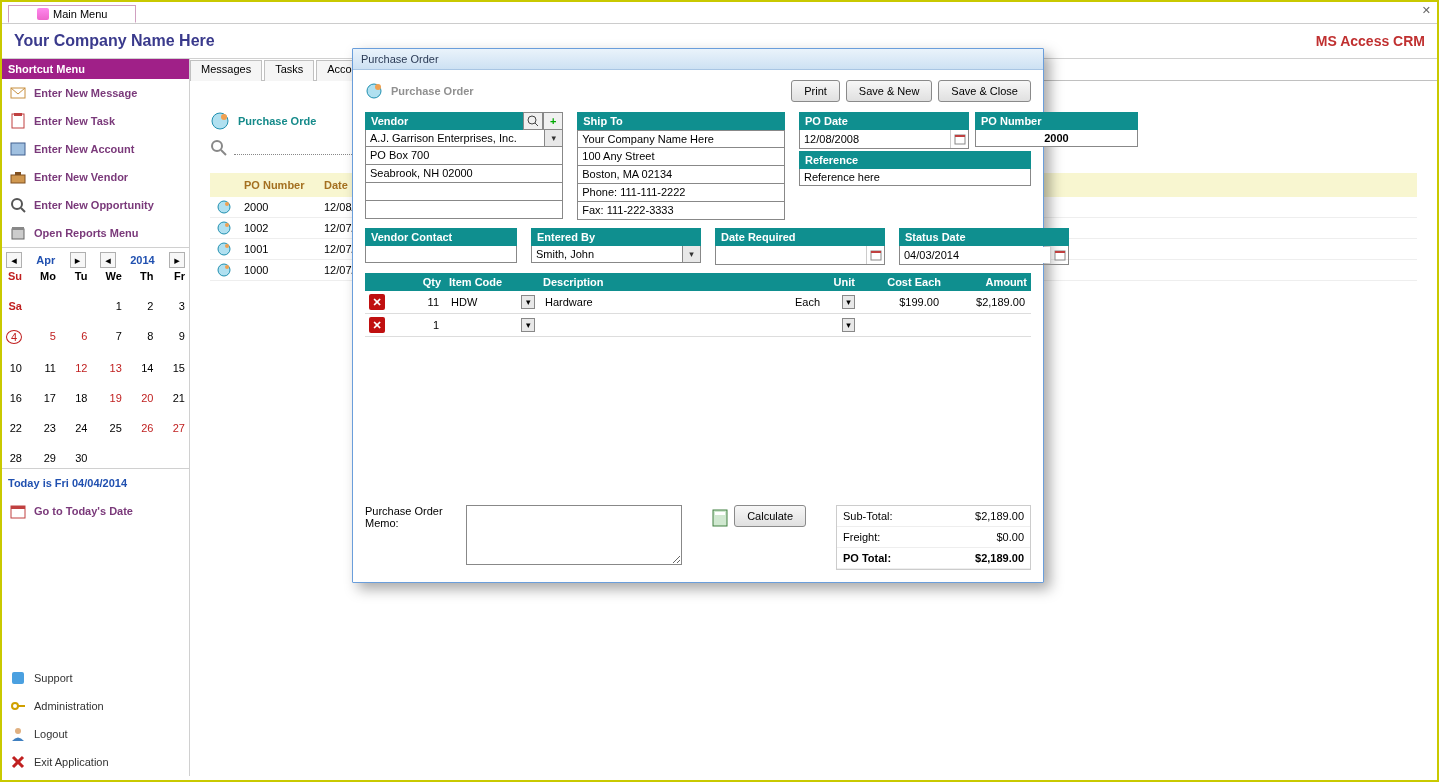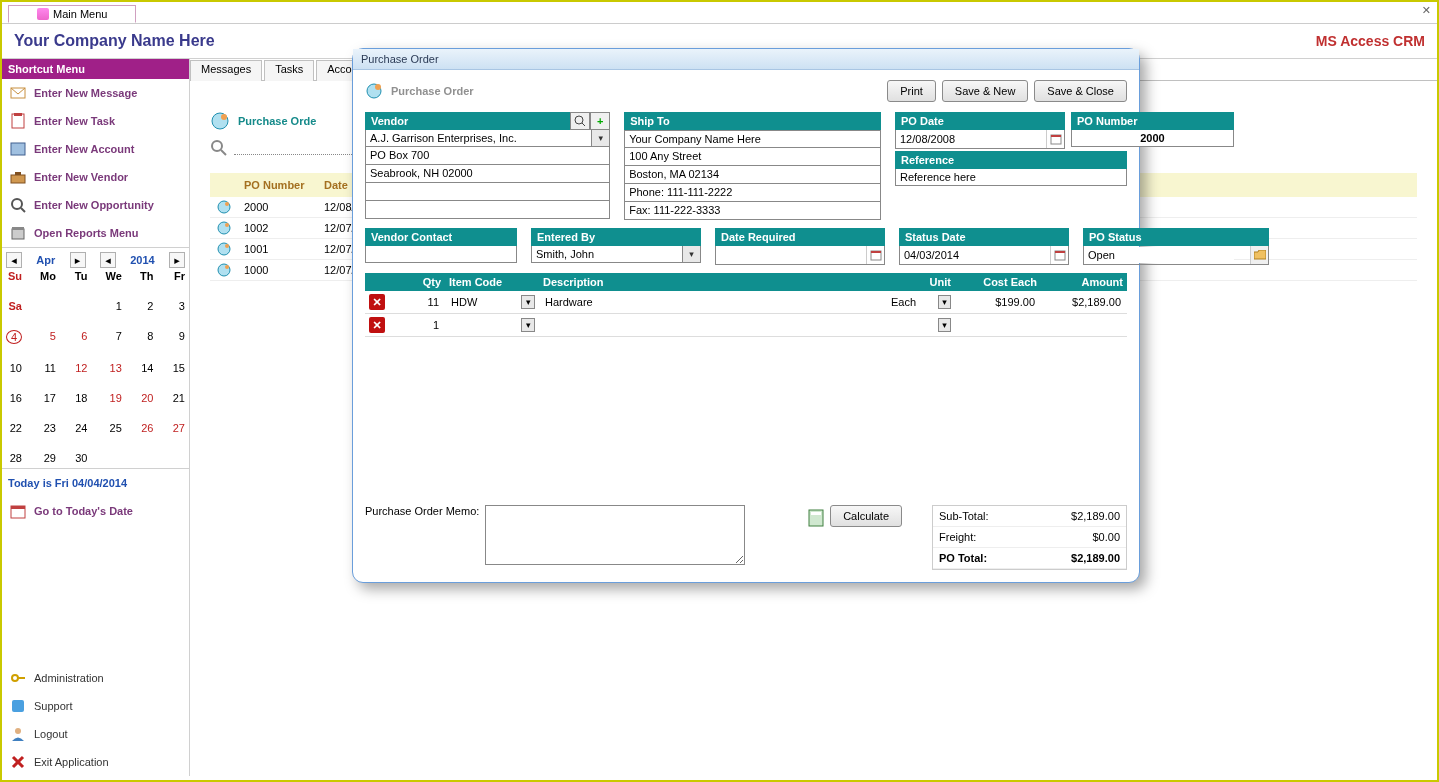--- a/index.html
+++ b/index.html
@@ -37,21 +37,21 @@
 .search-row .ico { width: 18px; height: 18px; }
 .search-row input { border: none; border-bottom: 1px dotted #888; width: 200px; }
 .po-list-header { display: flex; background: #f8f6d0; color: #a47020; font-weight: bold; padding: 4px 0; }
 .po-list-header > div, .po-row > div { padding: 2px 6px; }
 .po-row { display: flex; align-items: center; border-bottom: 1px solid #eee; }
 .col-icon { width: 28px; }
 .col-num { width: 80px; }
 .col-date { width: 100px; }
 .col-ref { flex: 1; text-align: center; }
 
-.dialog { position: absolute; left: 350px; top: 46px; width: 788px; background: #fff; border: 1px solid #6a9edb; border-radius: 11px; box-shadow: 6px 6px 14px rgba(0,0,0,0.35); }
+.dialog { position: absolute; left: 350px; top: 46px; width: 692px; background: #fff; border: 1px solid #6a9edb; border-radius: 1px; box-shadow: 6px 6px 14px rgba(0,0,0,0.35); }
 .dlg-title { background: linear-gradient(#eaf3fb, #cde1f3); padding: 4px 8px; color: #2a3a55; border-bottom: 1px solid #a8c5e3; }
 .dlg-hdr { display: flex; align-items: center; justify-content: space-between; padding: 10px 12px; }
 .dlg-hdr-left { display: flex; align-items: center; gap: 8px; color: #909090; font-size: 14px; font-weight: bold; }
 .dlg-btns { display: flex; gap: 6px; }
 .btn3d { border: 1px solid #8a8a8a; background: linear-gradient(#f7f7f7, #e0e0e0); padding: 4px 12px; border-radius: 3px; cursor: pointer; }
 .dlg-body { padding: 0 12px 12px 12px; }
 .row1 { display: flex; gap: 14px; margin-bottom: 8px; }
 .field-block { flex: 1; }
 .field-block .label, .tealhdr { background: #0f8f8f; color: #fff; font-weight: bold; padding: 3px 6px; }
 .label-row { display: flex; align-items: stretch; }
@@ -235,33 +235,33 @@
             <rect x="1" y="3" width="14" height="3" fill="#c04040"></rect>
           </svg>
         </span>
       <span>Go to Today's Date</span>
     </div>
 
     <div class="bottom-menu">
       <div class="shortcut-item">
           <span class="ico">
             <svg width="16" height="16">
-              <circle cx="5" cy="8" r="3" fill="none" stroke="#d0a000" stroke-width="2"></circle>
-              <line x1="8" y1="8" x2="15" y2="8" stroke="#d0a000" stroke-width="2"></line>
-            </svg>
-          </span>
-          <span>Administration</span>
+              <rect x="2" y="2" width="12" height="12" rx="2" fill="#4aa0e0"></rect>
+            </svg>
+          </span>
+          <span>Support</span>
         </div>
       <div class="shortcut-item">
           <span class="ico">
             <svg width="16" height="16">
-              <rect x="2" y="2" width="12" height="12" rx="2" fill="#4aa0e0"></rect>
-            </svg>
-          </span>
-          <span>Support</span>
+              <circle cx="5" cy="8" r="3" fill="none" stroke="#d0a000" stroke-width="2"></circle>
+              <line x1="8" y1="8" x2="15" y2="8" stroke="#d0a000" stroke-width="2"></line>
+            </svg>
+          </span>
+          <span>Administration</span>
         </div>
       <div class="shortcut-item">
           <span class="ico">
             <svg width="16" height="16">
               <circle cx="8" cy="5" r="3" fill="#e0b080"></circle>
               <path d="M2 15 Q8 8 14 15" fill="#4080c0"></path>
             </svg>
           </span>
           <span>Logout</span>
         </div>
@@ -471,32 +471,20 @@
         <div class="rc-val">
             <input value="04/03/2014" style="">
             <span class="dateico">
               <svg width="12" height="12">
                 <rect x="1" y="2" width="10" height="9" fill="#fff" stroke="#888"></rect>
                 <rect x="1" y="2" width="10" height="2" fill="#c04040"></rect>
               </svg>
             </span>
           </div>
       </div>
-      <div style="flex:0.7">
-        <div class="tealhdr">PO Status</div>
-        <div class="rc-val">
-            <input value="Open" style="">
-            <span class="dd" style="width:16px;border-left:1px solid #888"></span>
-            <span class="icnbtn" style="width:18px;height:18px;border:none;border-left:1px solid #ccc">
-              <svg width="12" height="10">
-                <path d="M0 2 L4 2 L5 0 L12 0 L12 9 L0 9 Z" fill="#f0c060" stroke="#b08020"></path>
-              </svg>
-            </span>
-          </div>
-      </div>
     </div>
 
     <div class="grid">
       <div class="gridhdr">
         <div class="g-del"></div>
         <div class="g-qty">Qty</div>
         <div class="g-code">Item Code</div>
         <div class="g-desc">Description</div>
         <div class="g-unit">Unit</div>
         <div class="g-cost">Cost Each</div>

